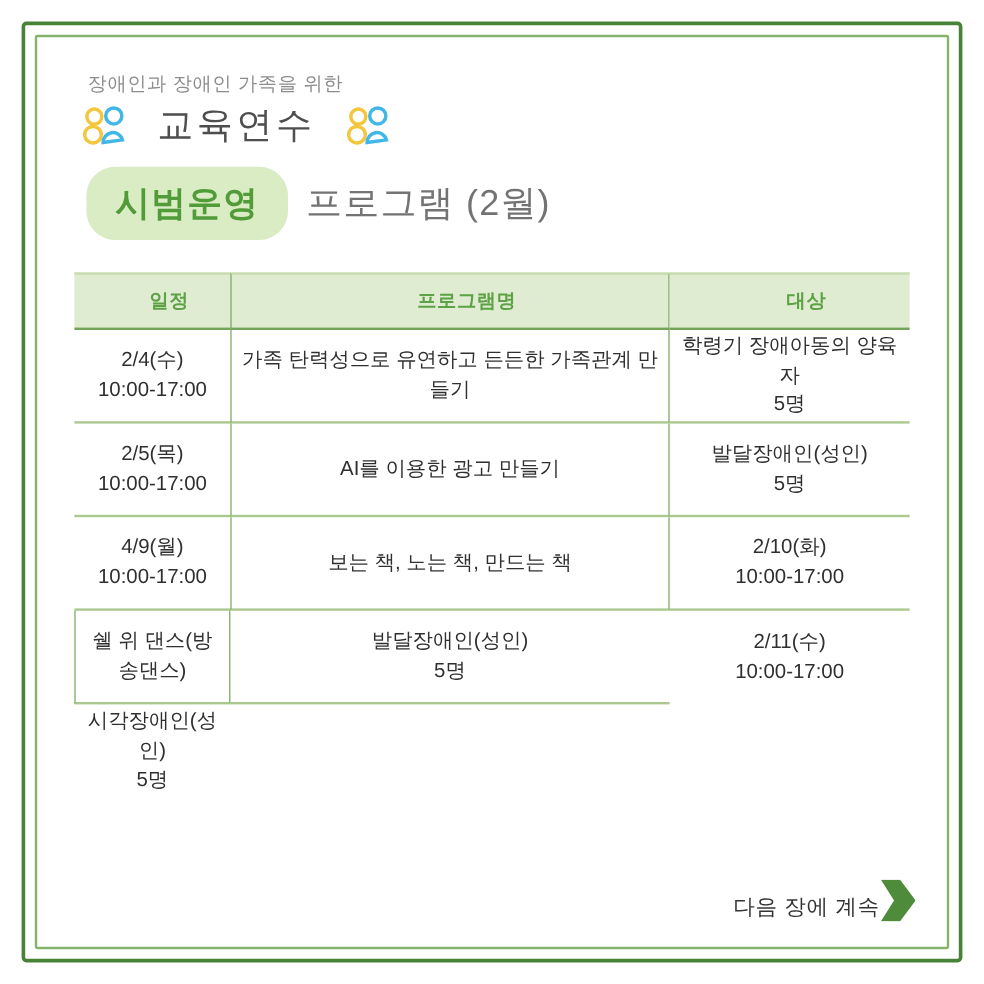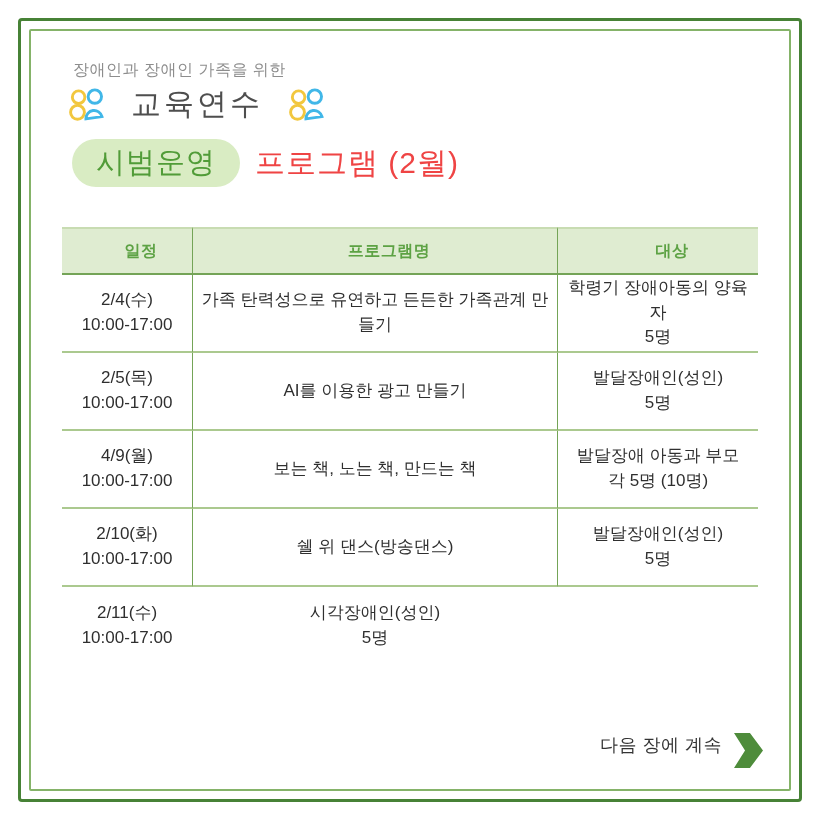--- a/index.html
+++ b/index.html
@@ -10,37 +10,37 @@
   .frame-inner{position:absolute;left:29px;top:29px;right:29px;bottom:29px;
     border:2px solid #85b369;border-radius:2px;pointer-events:none;}
 
   .tagline{position:absolute;left:73px;top:60px;font-size:16px;color:#8d8d8d;
     letter-spacing:.5px;font-weight:500;}
   .logo-row{position:absolute;left:68px;top:84px;display:flex;align-items:center;gap:25px;}
   .logo-text{font-size:30px;color:#4e4e4e;font-weight:500;letter-spacing:3px;}
   .people-icon{display:block;}
 
   .title-row{position:absolute;left:72px;top:139px;display:flex;align-items:center;gap:15px;}
-  .badge{display:flex;align-items:center;justify-content:center;height:48px;padding:0 24px;
-    background:#d9ecc3;color:#519c38;font-size:29px;font-weight:400;border-radius:24px;
+  .badge{display:flex;align-items:center;justify-content:center;height:61px;padding:0 24px;
+    background:#d9ecc3;color:#519c38;font-size:29px;font-weight:700;border-radius:24px;
     letter-spacing:1px;}
-  .title-rest{color:#ef4444;font-size:30px;font-weight:500;letter-spacing:1px;}
+  .title-rest{color:#737373;font-size:30px;font-weight:500;letter-spacing:1px;}
 
   .table{position:absolute;left:62px;top:227px;width:696px;display:grid;
     grid-template-columns:130px 366px 200px;}
   .cell{display:flex;flex-direction:column;align-items:center;justify-content:center;
     text-align:center;}
   .th{height:44px;background:#dfecd1;color:#5da244;font-size:16px;font-weight:700;
     border-top:2px solid #c8dcb2;border-bottom:2px solid #74a457;letter-spacing:.5px;padding-left:28px;}
   .td{height:78px;color:#2f2f2f;font-size:17px;line-height:1.45;font-weight:500;
     border-bottom:2px solid #abc98f;padding:0 8px;box-sizing:border-box;}
   .mid{border-left:1.5px solid #74a457;border-right:1.5px solid #74a457;}
   .last{border-bottom:none;}
 
-  .footer-next{position:absolute;top:733px;right:57px;display:flex;align-items:flex-start;gap:12px;cursor:pointer;}
+  .footer-next{position:absolute;top:733px;right:57px;display:flex;align-items:flex-end;gap:1px;cursor:pointer;}
   .footer-text{font-size:18px;color:#333333;font-weight:500;letter-spacing:.5px;}
   .arrow{width:29px;height:35px;background:#4e8c3b;
     clip-path:polygon(0 0,55% 0,100% 50%,55% 100%,0 100%,38% 50%);}
 </style>
 </head>
 <body>
 
 <div class="canvas">
   <div class="frame-outer"></div>
   <div class="frame-inner"></div>
@@ -97,24 +97,20 @@
       <span>5명</span>
     </div>
 
     <div class="cell td">
       <span>4/9(월)</span>
       <span>10:00-17:00</span>
     </div>
     <div class="cell td mid">
       <span>보는 책, 노는 책, 만드는 책</span>
     </div>
-    <div class="cell td">
-      <span>발달장애 아동과 부모</span>
-      <span>각 5명 (10명)</span>
-    </div>
 
     <div class="cell td">
       <span>2/10(화)</span>
       <span>10:00-17:00</span>
     </div>
     <div class="cell td mid">
       <span>쉘 위 댄스(방송댄스)</span>
     </div>
     <div class="cell td">
       <span>발달장애인(성인)</span>

